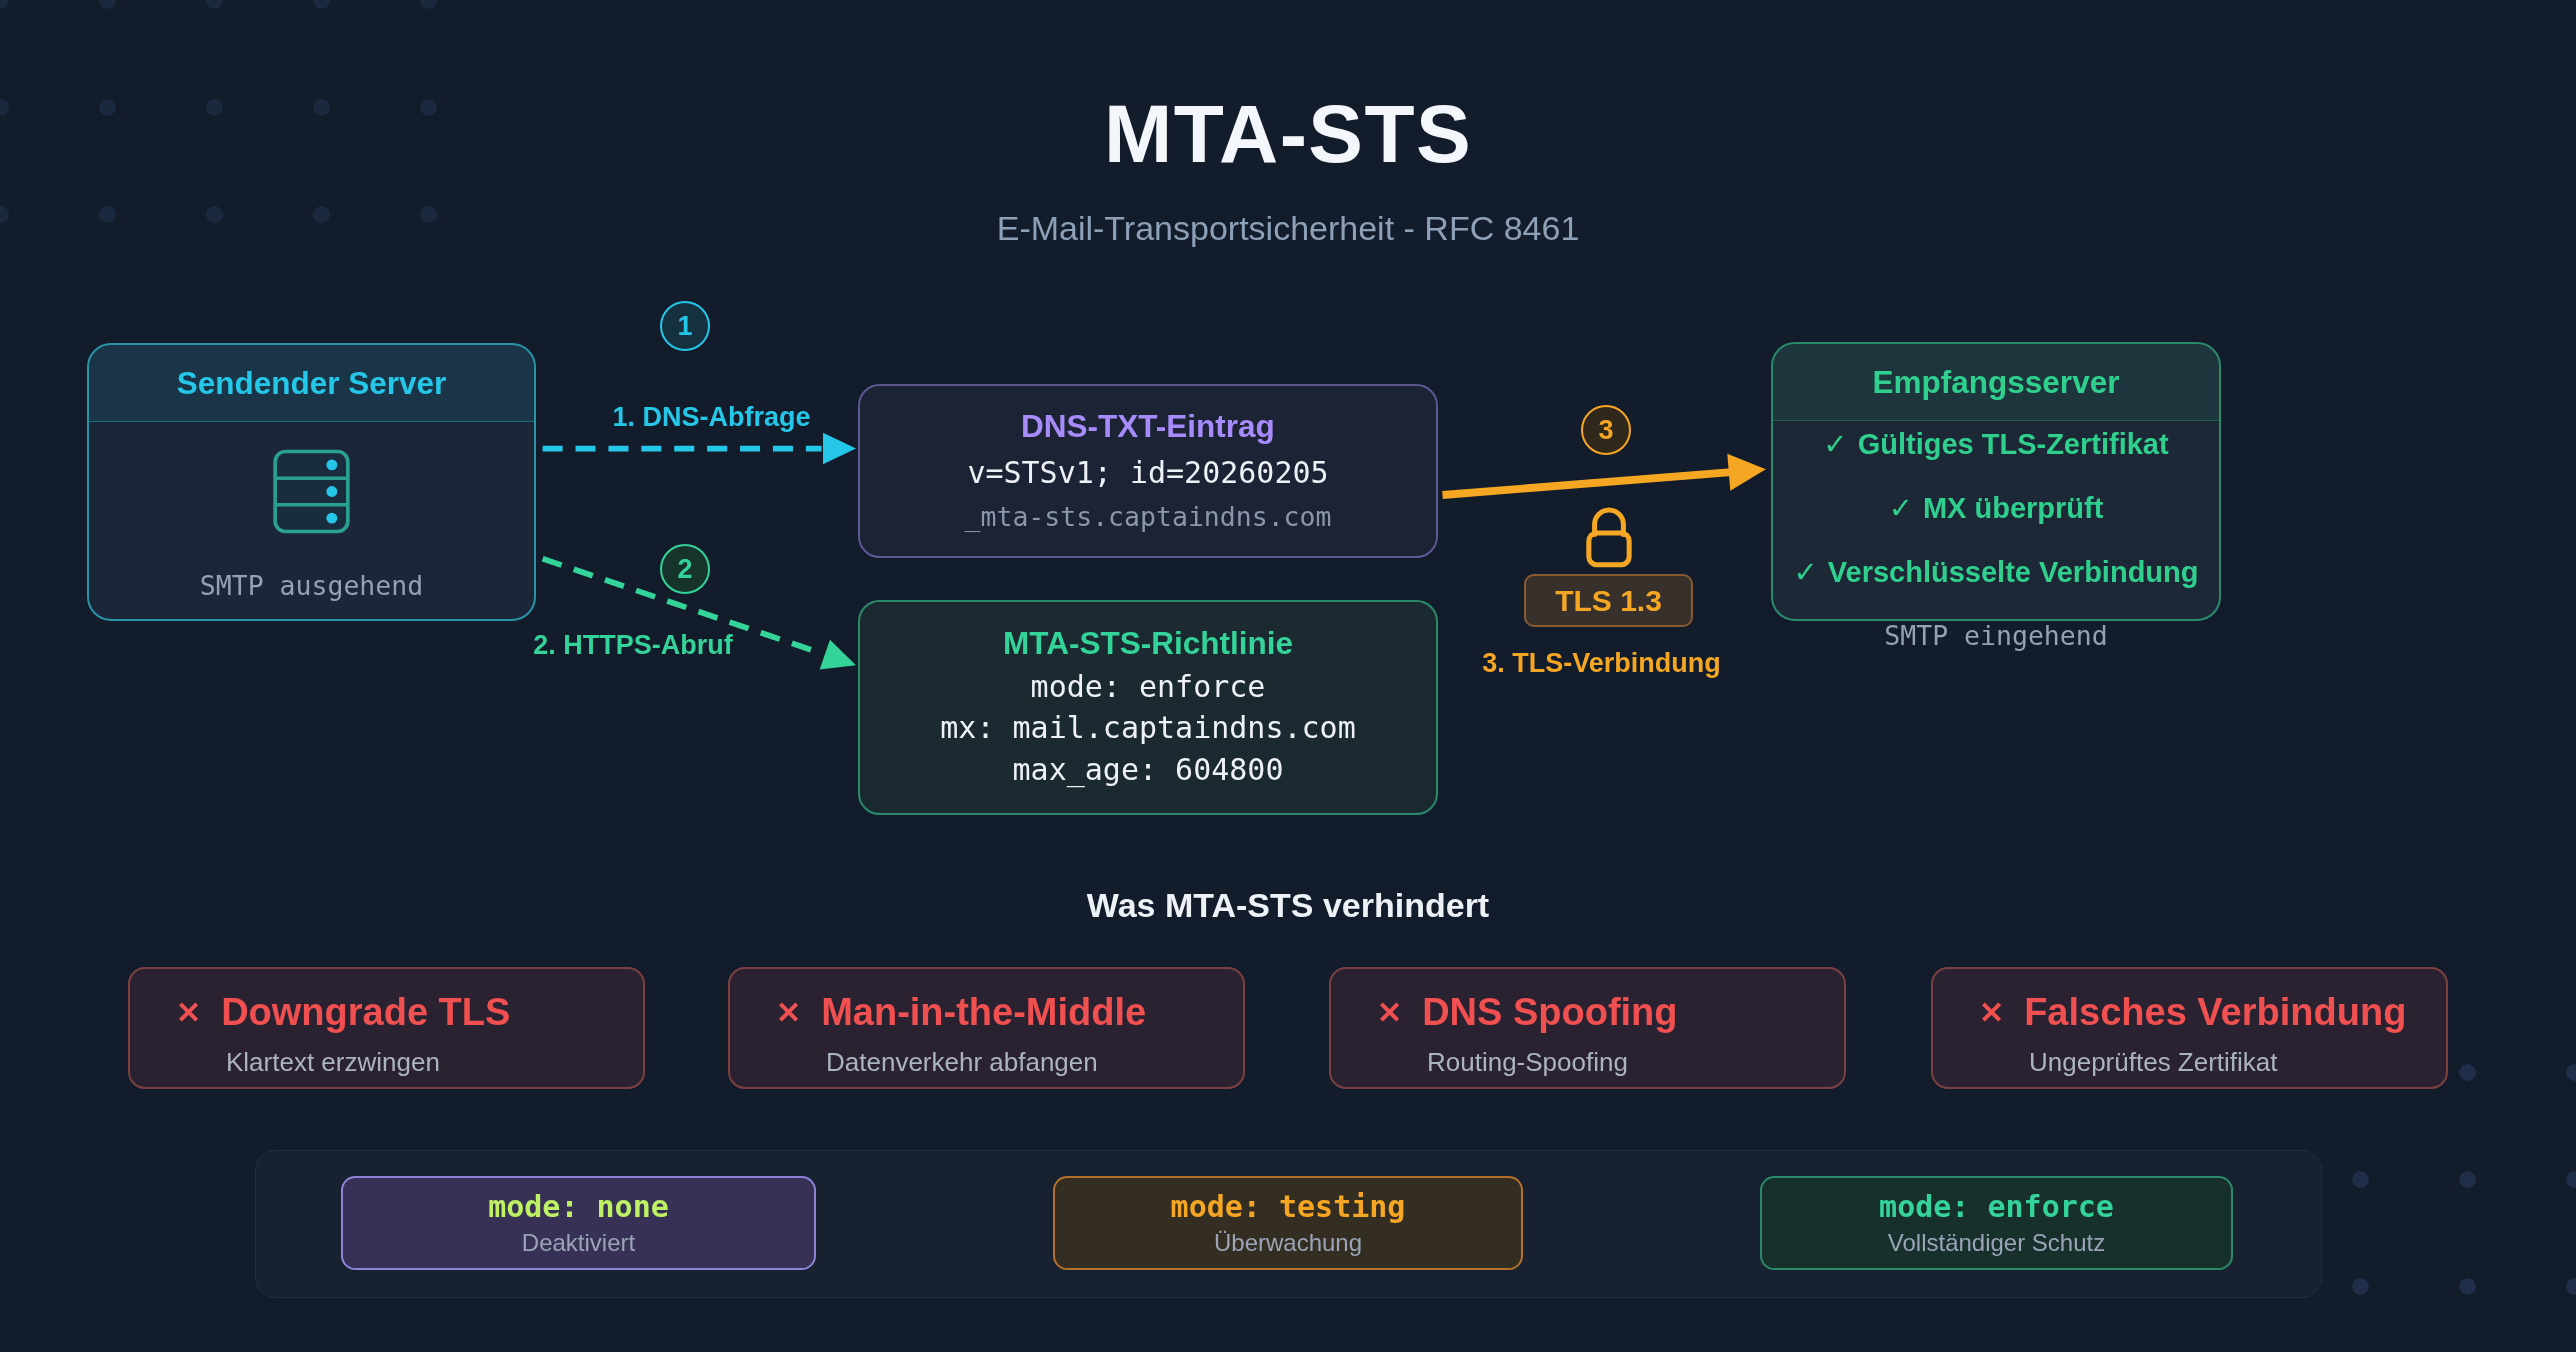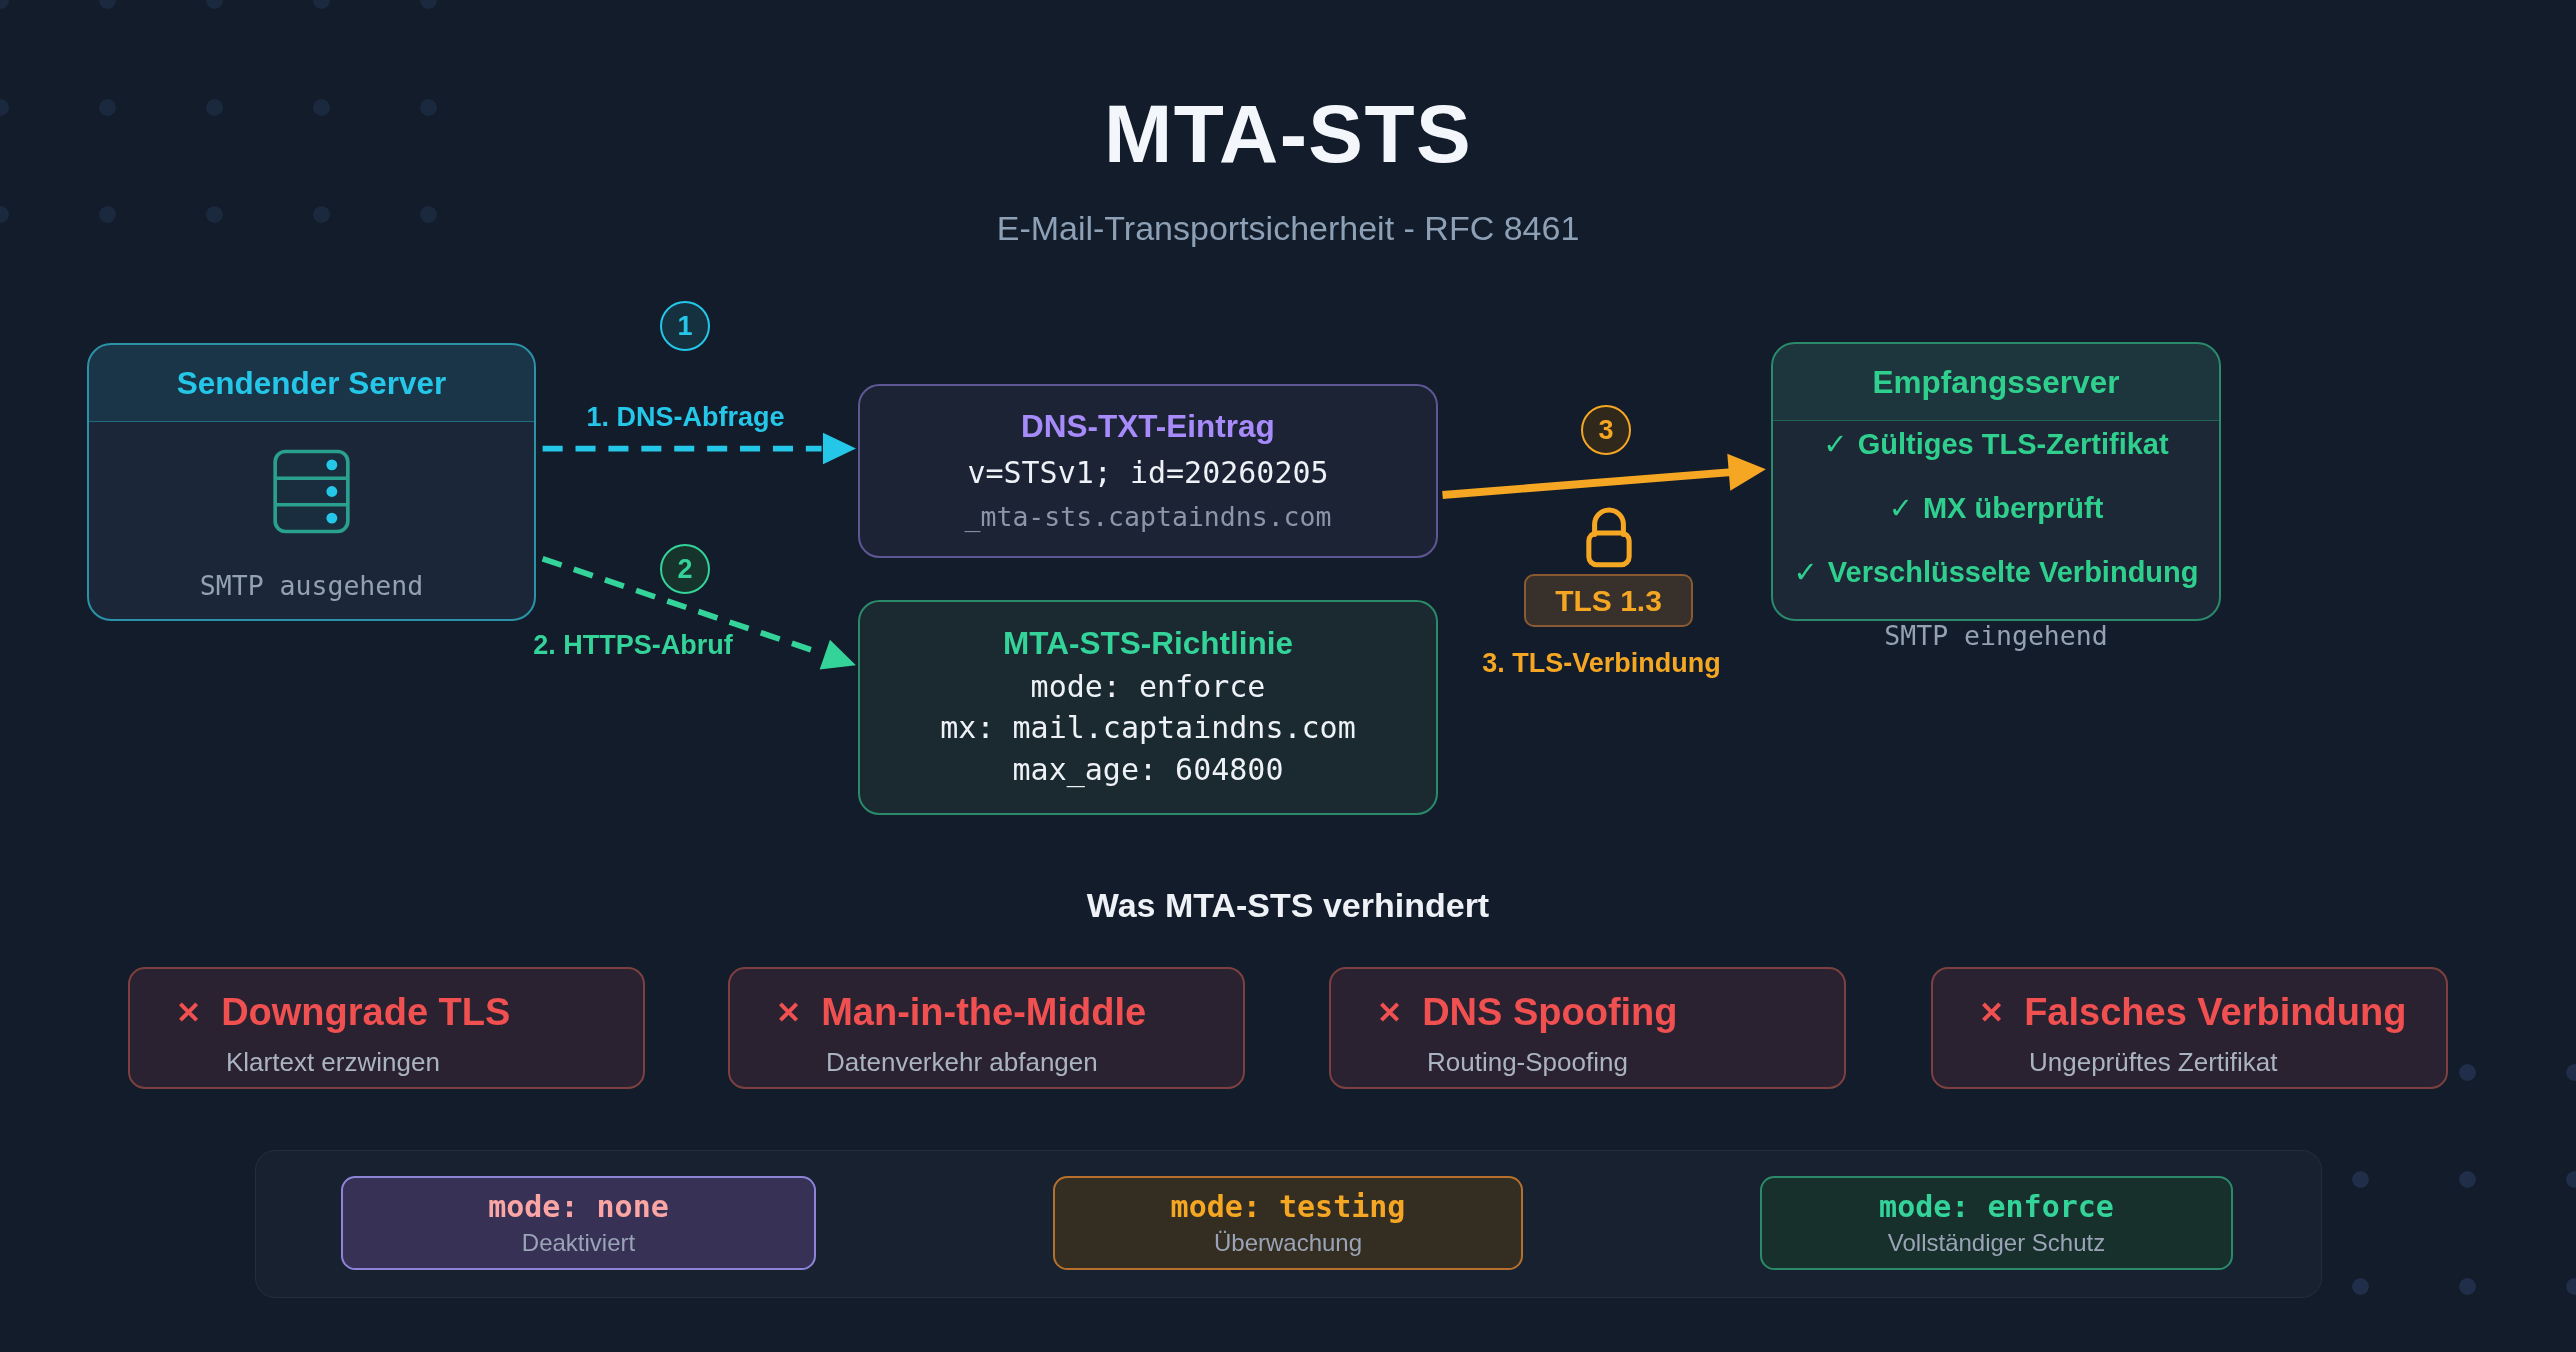--- a/index.html
+++ b/index.html
@@ -73,21 +73,21 @@
 
   
   .step-circle { position:absolute; width:50px; height:50px; border-radius:50%;
     display:flex; align-items:center; justify-content:center;
     font-size:27px; font-weight:bold; }
   .c1 { left:660px; top:301px; border:2.9px solid #25c7e8; color:#25c7e8; background:#15303f; }
   .c2 { left:660px; top:544px; border:2.9px solid #34d399; color:#34d399; background:#16332c; }
   .c3 { left:1581px; top:405px; border:2.9px solid #f5a623; color:#f5a623; background:#30281a; }
 
   .step-label { position:absolute; text-align:center; font-size:27px; font-weight:bold; }
-  .l1 { left:530px; top:402px; width:311px; color:#25c7e8; }
+  .l1 { left:556px; top:402px; width:311px; color:#25c7e8; }
   .l2 { left:472px; top:630px; width:322px; color:#34d399; }
   .l3 { left:1437px; top:648px; width:329px; color:#f5a623; }
 
   .lock { position:absolute; left:1573px; top:496px; width:72px; height:74px; }
 
   .tls-badge { position:absolute; left:1524px; top:574px; width:169px; height:53px;
     background:#38302a; border:2.1px solid #8a5a32; border-radius:10px;
     display:flex; align-items:center; justify-content:center;
     font-size:30px; font-weight:bold; color:#f5a623; }
 
@@ -103,21 +103,21 @@
   .threat .t-desc { margin:13px 0 0 50px; font-size:26px; color:#aab3c2; }
 
   
   .modes-wrap { position:absolute; left:255px; top:1150px; width:2067px; height:148px;
     background:#18212f; border:1.4px solid #232e3d; border-radius:20px; }
   .mode { position:absolute; top:1176px; height:94px; border-radius:14.3px;
     display:flex; flex-direction:column; align-items:center; justify-content:center; gap:5.7px; }
   .mode .code { font-size:30px; font-weight:bold; }
   .mode .mlabel { font-size:24px; color:#9aa4b6; }
   .mode.m-none { left:341px; width:475px; background:#363155; border:2.1px solid #8d84d8; }
-  .mode.m-none .code { color:#fca5a5; }
+  .mode.m-none .code { color:#bef264; }
   .mode.m-testing { left:1053px; width:470px; background:#342d22; border:2.1px solid #b4702c; }
   .mode.m-testing .code { color:#f5a623; }
   .mode.m-enforce { left:1760px; width:473px; background:#17302c; border:2.1px solid #2a8a6a; }
   .mode.m-enforce .code { color:#34d399; }
 
   .arrows { position:absolute; inset:0; pointer-events:none; }
 </style>
 </head>
 <body>
 

